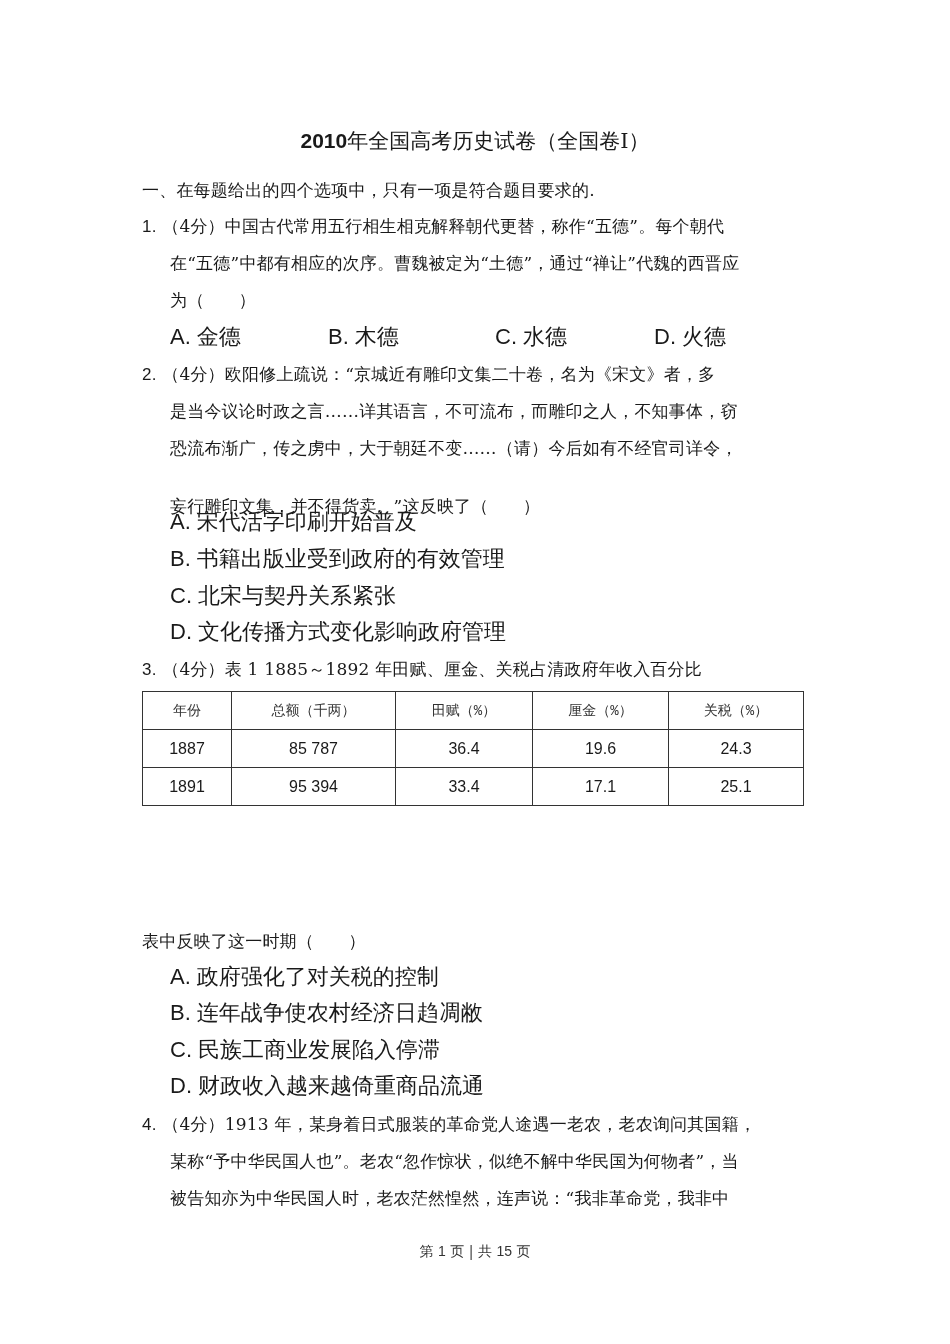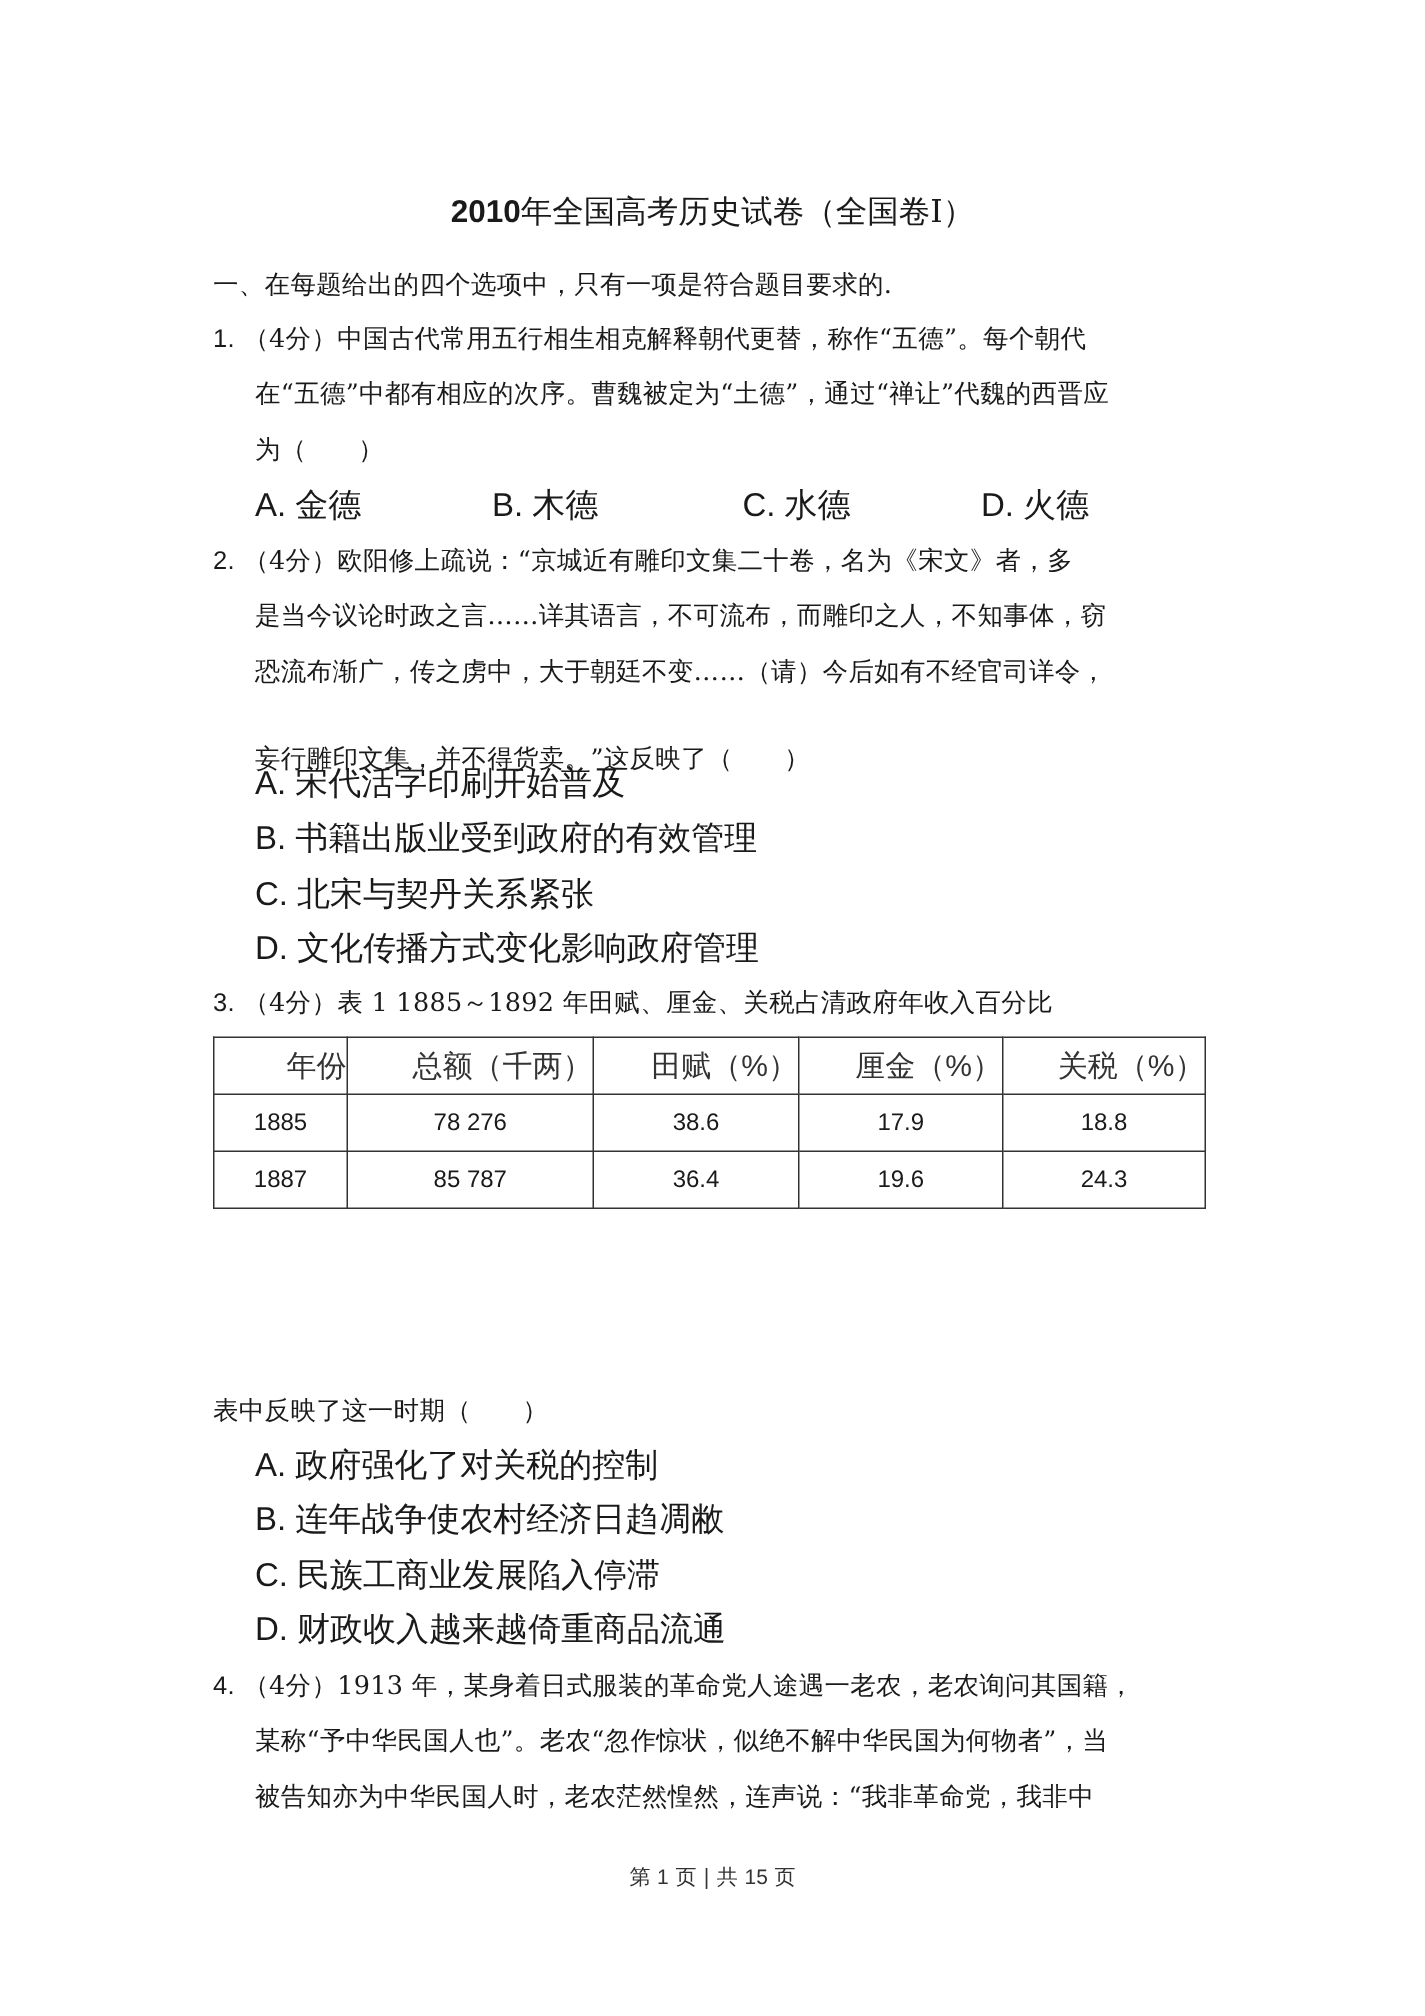--- a/index.html
+++ b/index.html
@@ -22,21 +22,21 @@
   .opt { position: absolute; font-size: 22px; line-height: 24px; white-space: nowrap; }
   .opt .k { font-family: "Liberation Sans", sans-serif; margin-right: 6px; }
   table.data {
     position: absolute; left: 142px; top: 691px; border-collapse: collapse;
     font-size: 16px;
   }
   table.data td {
     border: 1.5px solid #333; height: 37px; padding: 0; text-align: center;
     font-family: "Liberation Sans", sans-serif;
   }
-  table.data tr.head td { font-family: Liberation Sans, sans-serif; font-size: 20px; color: #333; text-align: right; }
+  table.data tr.head td { font-family: Liberation Mono, monospace; font-size: 14px; color: #333; }
   table.data td.c0 { width: 88px; }
   table.data td.c1 { width: 163px; }
   table.data td.c2 { width: 136px; }
   table.data td.c3 { width: 135px; }
   table.data td.c4 { width: 134px; }
   .footer {
     position: absolute; top: 1243px; left: 0; width: 950px; text-align: center;
     font-size: 14px; color: #333;
   }
   .footer .num { font-family: "Liberation Sans", sans-serif; }
@@ -81,32 +81,32 @@
 <table class="data">
   <tbody>
       <tr class="head">
     <td class="c0">年份</td>
     <td class="c1">总额（千两）</td>
     <td class="c2">田赋（%）</td>
     <td class="c3">厘金（%）</td>
     <td class="c4">关税（%）</td>
   </tr>
   <tr>
-    <td class="c0">1885</td>
-    <td class="c1">78 276</td>
-    <td class="c2">38.6</td>
-    <td class="c3">17.9</td>
-    <td class="c4">18.8</td>
-  </tr>
-  <tr>
     <td class="c0">1887</td>
     <td class="c1">85 787</td>
     <td class="c2">36.4</td>
     <td class="c3">19.6</td>
     <td class="c4">24.3</td>
+  </tr>
+  <tr>
+    <td class="c0">1891</td>
+    <td class="c1">95 394</td>
+    <td class="c2">33.4</td>
+    <td class="c3">17.1</td>
+    <td class="c4">25.1</td>
   </tr>
 </tbody>
   </table>
 
 <div class="line" style="top:929px;">表中反映了这一时期（　　）</div>
 <div class="opt" style="left:170px; top:965px;"><span class="k">A.</span><span>政府强化了对关税的控制</span></div>
 <div class="opt" style="left:170px; top:1001px;"><span class="k">B.</span><span>连年战争使农村经济日趋凋敝</span></div>
 <div class="opt" style="left:170px; top:1038px;"><span class="k">C.</span><span>民族工商业发展陷入停滞</span></div>
 <div class="opt" style="left:170px; top:1074px;"><span class="k">D.</span><span>财政收入越来越倚重商品流通</span></div>
 

